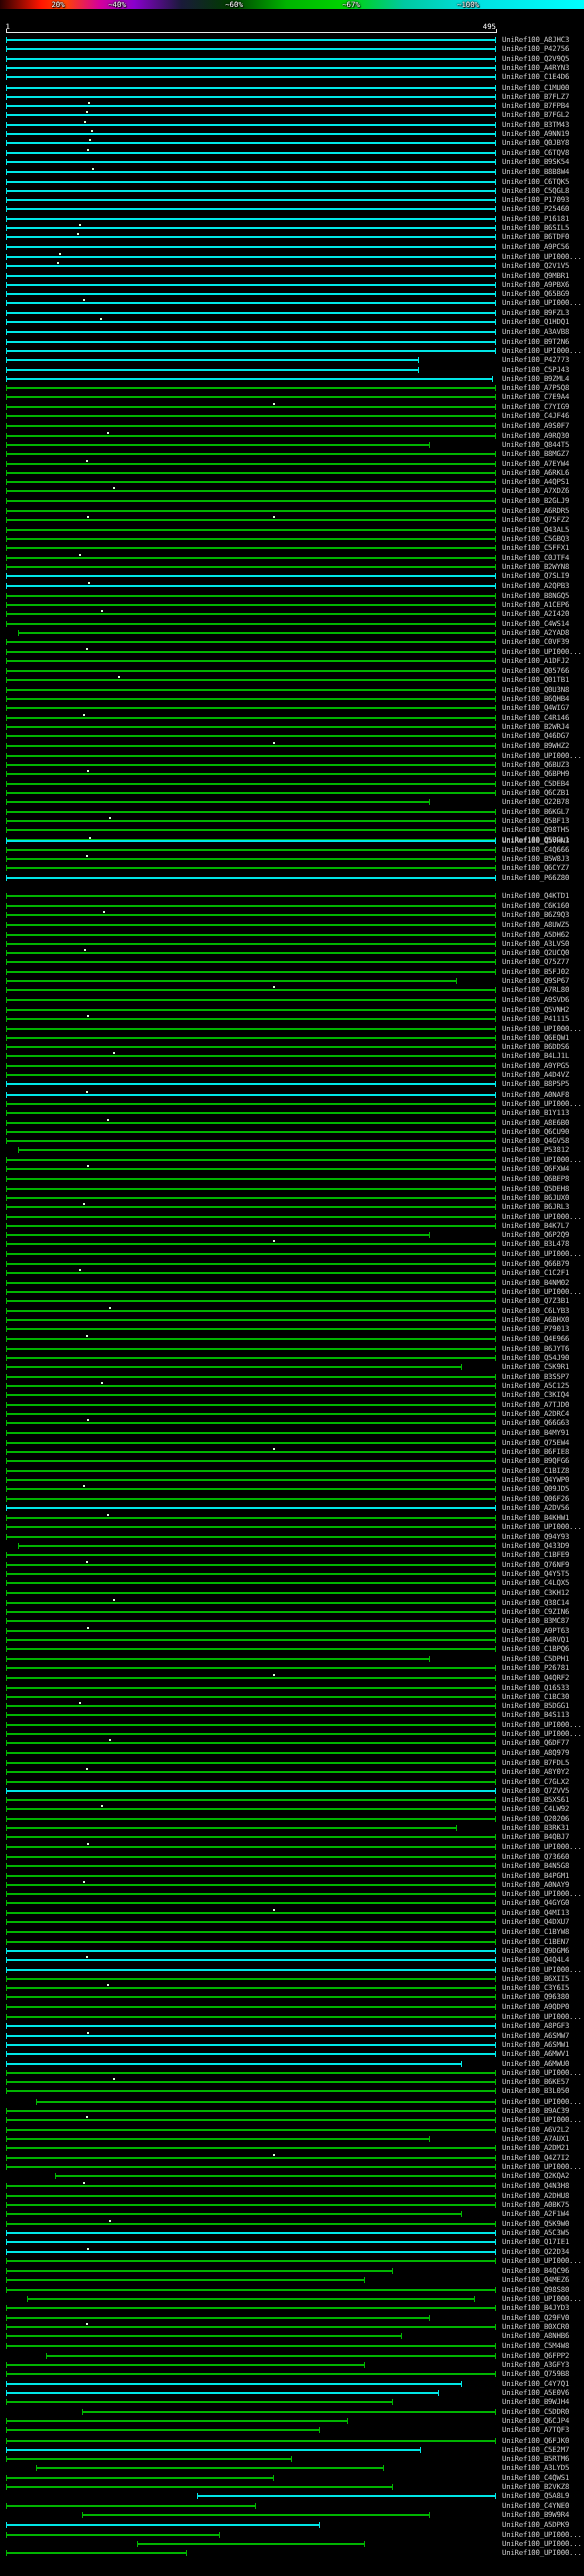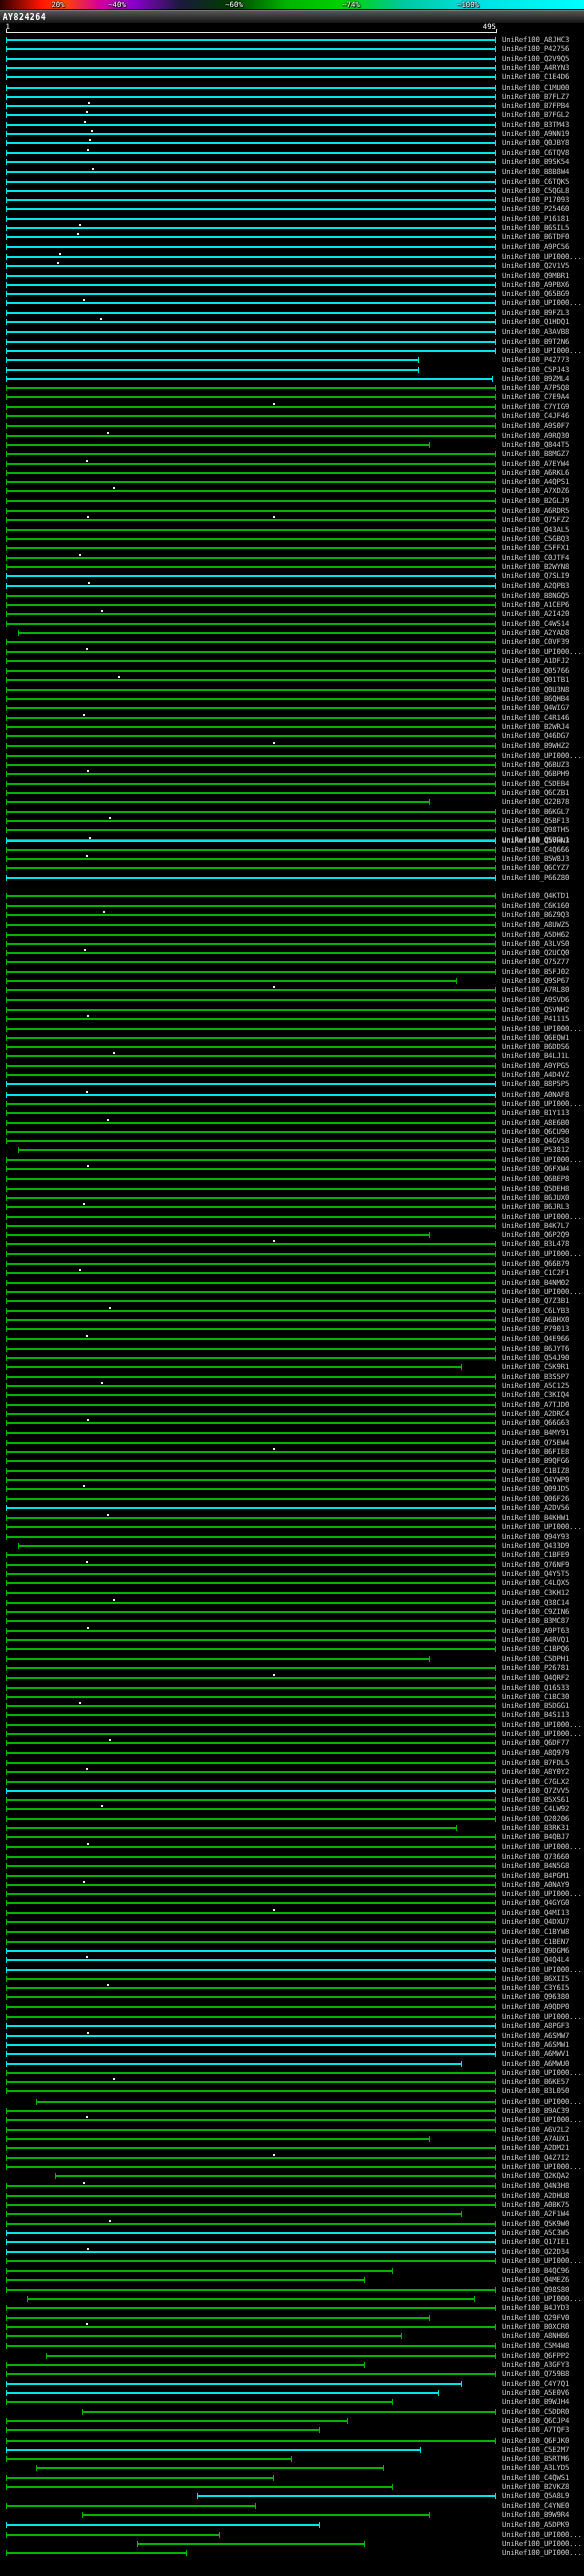--- a/index.html
+++ b/index.html
@@ -41,28 +41,25 @@
 </head>
 <body>
 
 <div class="screen">
 
   <div class="keybar">
     <div id="key-labels">
         <span class="keylabel" style="left: 58px;">20%</span>
         <span class="keylabel" style="left: 117px;">~40%</span>
         <span class="keylabel" style="left: 234px;">~60%</span>
-        <span class="keylabel" style="left: 351px;">~74%</span>
+        <span class="keylabel" style="left: 351px;">~67%</span>
         <span class="keylabel" style="left: 468px;">~100%</span>
       </div>
   </div>
 
-  <div class="query-strip">
-    <span class="query-name">AY824264</span>
-  </div>
 
   <div class="ruler">
     <span class="ruler-start">1</span>
     <span class="ruler-end">495</span>
     <div class="ruler-line"></div>
     <div class="ruler-tick" style="left:6.4px"></div>
     <div class="ruler-tick" style="left:496px"></div>
   </div>
 
   <div id="rows">

